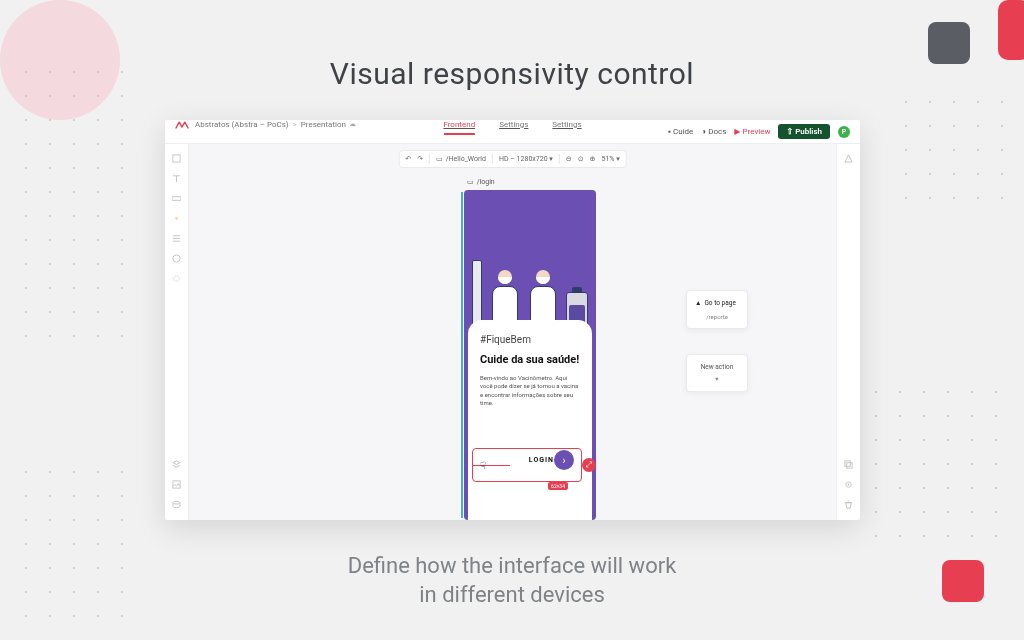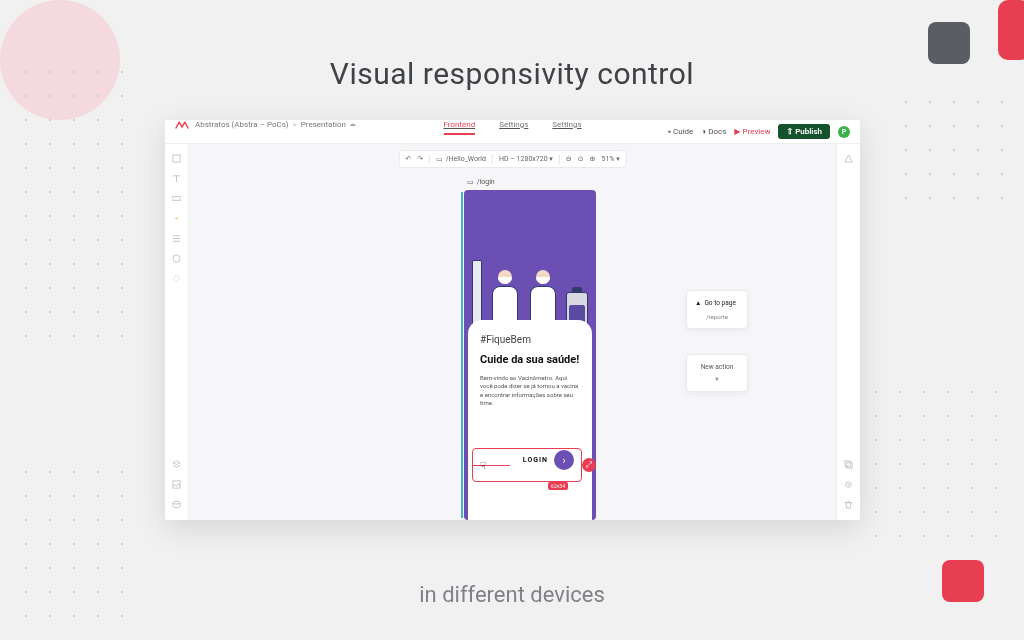--- a/index.html
+++ b/index.html
@@ -68,21 +68,21 @@
   .vial:before{content:"";position:absolute;top:-6px;left:5px;right:5px;height:6px;background:#2f3b6b;border-radius:2px 2px 0 0}
   .vial .label{position:absolute;top:12px;left:2px;right:2px;bottom:6px;background:#5a4aa0;border-radius:2px}
 
   .sheet{position:absolute;top:130px;left:4px;right:4px;bottom:-40px;background:#fff;border-radius:14px 14px 0 0;padding:14px 12px}
   .sheet .hash{font-size:10px;color:#444;margin-bottom:8px}
   .sheet .h{font-size:11px;font-weight:700;color:#111;margin-bottom:8px}
   .sheet .p{font-size:6px;color:#555;line-height:1.4}
 
   .login-area{position:absolute;bottom:40px;right:8px;left:8px;height:30px}
   .login-sel{position:absolute;left:0;right:6px;top:-2px;bottom:-2px;border:1.5px solid #e73e52;border-radius:4px}
-  .login-btn-wrap{position:absolute;right:14px;top:0;display:flex;align-items:center;gap:6px}
+  .login-btn-wrap{position:absolute;right:14px;top:0;display:flex;align-items:center;gap:0}
   .login-txt{font-size:7px;font-weight:700;letter-spacing:1px;color:#111}
   .login-circ{width:20px;height:20px;border-radius:50%;background:#6b4fb3;display:flex;align-items:center;justify-content:center;color:#fff;font-size:10px}
   .login-handle{position:absolute;right:-8px;top:50%;transform:translateY(-50%);width:14px;height:14px;border-radius:50%;background:#e73e52;color:#fff;display:flex;align-items:center;justify-content:center;font-size:8px}
   .login-guide{position:absolute;left:0;top:50%;width:38px;height:1px;background:#e73e52}
   .login-cursor{position:absolute;left:8px;top:10px;font-size:10px;color:#000}
   .size-badge{position:absolute;right:20px;bottom:-10px;background:#e73e52;color:#fff;font-size:5px;padding:1px 3px;border-radius:2px}
 
   
   .ruler{position:absolute;left:272px;top:48px;width:2px;height:326px;background:linear-gradient(#3fb5c9,#3fb5c9)}
 
@@ -105,21 +105,21 @@
 <div class="sq sq-red-tr"></div>
 <div class="sq sq-red-br"></div>
 <div class="sq-pink-bl"></div>
 <div class="dots dots-tl"></div>
 <div class="dots dots-bl"></div>
 <div class="dots dots-tr"></div>
 <div class="dots dots-br"></div>
 
 <h1 class="hero-title">Visual responsivity control</h1>
 <div class="hero-sub">
-  <br>
+  <span>Define how the interface will work</span><br>
   <span>in different devices</span>
 </div>
 
 <div class="app">
 
   <div class="topbar">
     <span class="logo">
       <svg viewBox="0 0 20 12">
           <path d="M1 11 L6 2 L10 9 L14 2 L19 11" fill="none" stroke="#e73e52" stroke-width="2" stroke-linejoin="round"></path>
         </svg>

